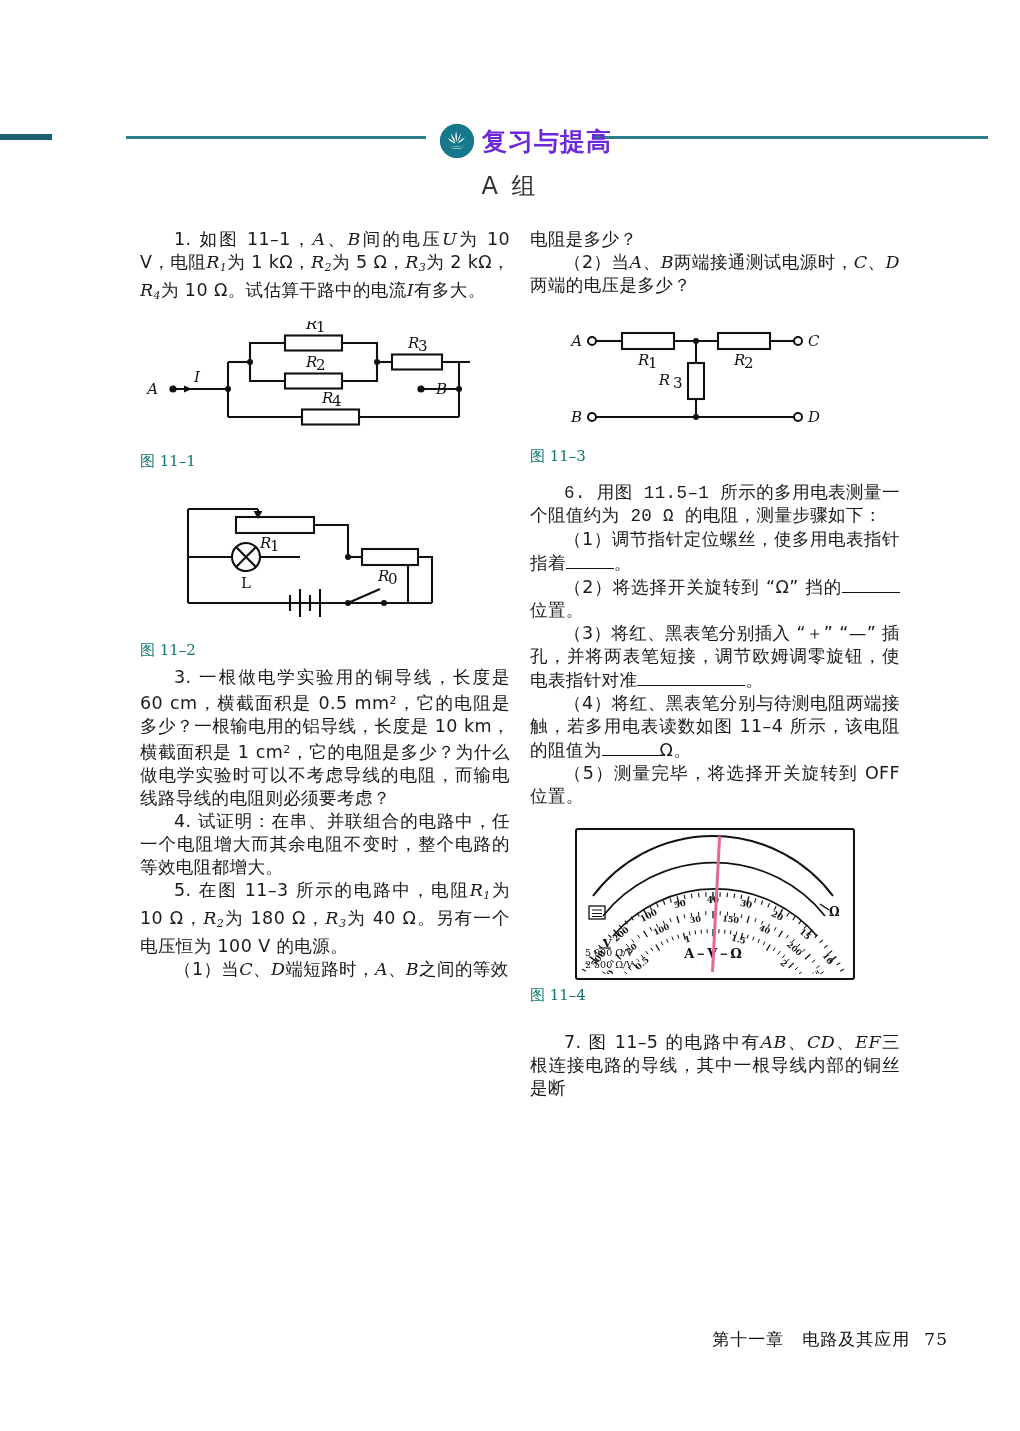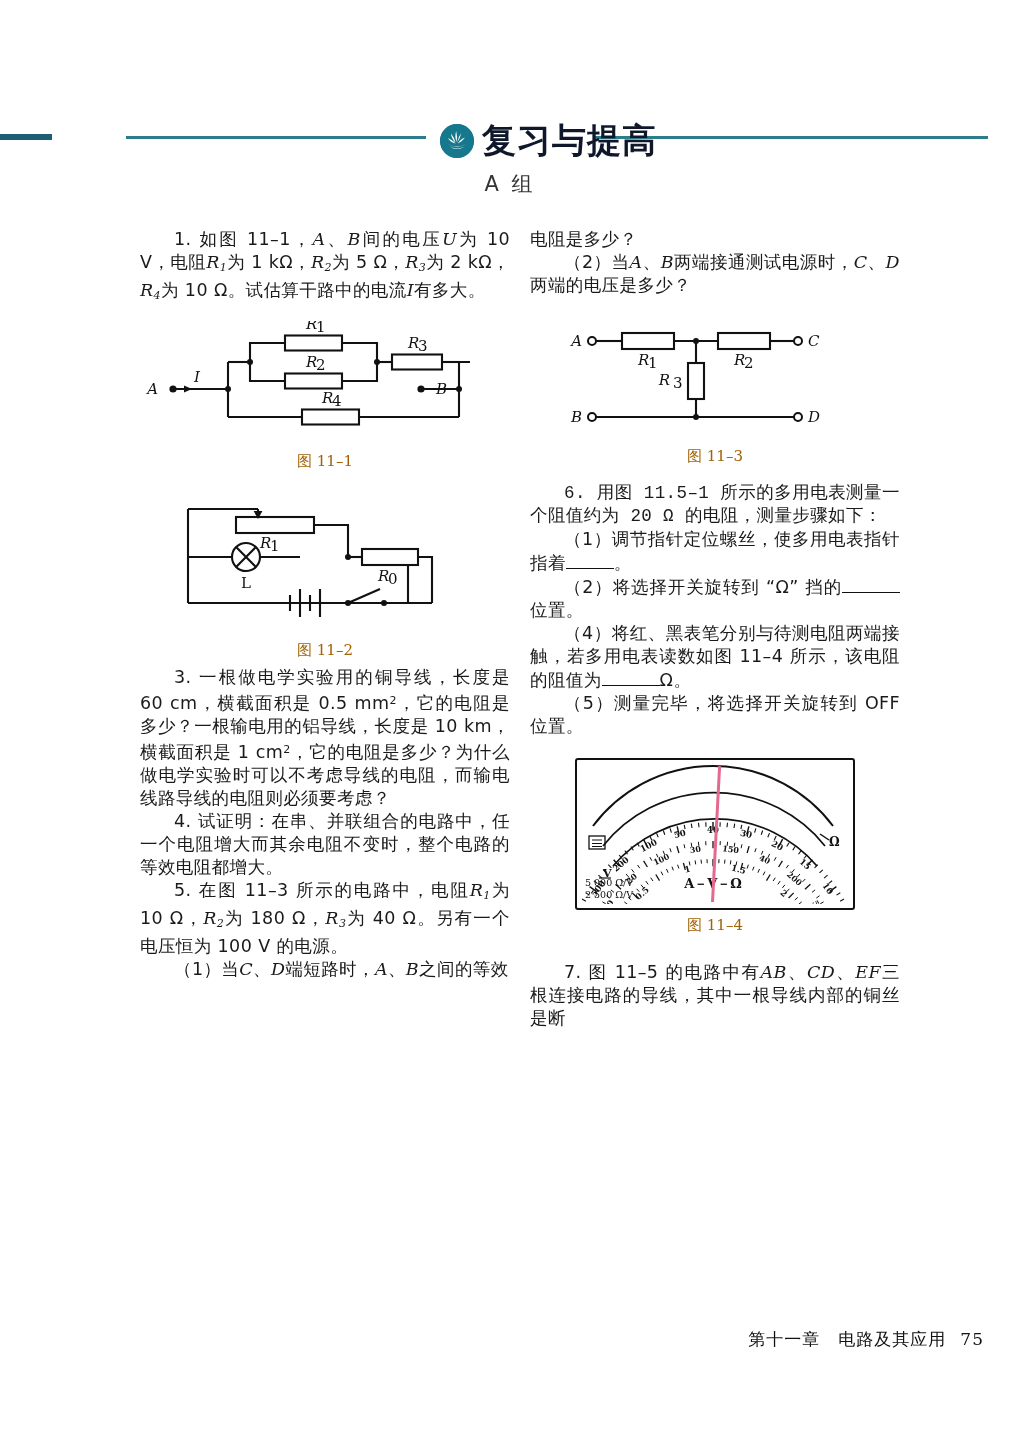--- a/index.html
+++ b/index.html
@@ -14,23 +14,23 @@
   .page{position:absolute;inset:0;}
 
   
   .hdr{position:absolute;left:0;top:118px;width:1020px;height:46px;}
   .hdr-tab{position:absolute;left:0;top:16px;width:52px;height:6px;background:#1d5e72;}
   .hdr-rule-l{position:absolute;left:126px;top:18px;width:300px;height:3px;background:#2e7d8c;}
   .hdr-rule-r{position:absolute;left:594px;top:18px;width:394px;height:3px;background:#2e7d8c;}
   .hdr-center{position:absolute;left:440px;top:0px;width:160px;height:46px;display:flex;align-items:center;gap:8px;}
   .logo{width:34px;height:34px;border-radius:50%;background:#1d7a8c;position:relative;flex:none;}
   .logo svg{position:absolute;left:0;top:0;}
-  .hdr-title{font-family:"DejaVu Sans","Liberation Sans",sans-serif;font-size:34px;font-weight:bold;color:#0f172a;letter-spacing:1px;white-space:nowrap;}
-
-  .group-title{position:absolute;left:0;top:170px;width:1020px;text-align:center;font-size:21px;letter-spacing:3px;color:#333;}
+  .hdr-title{font-family:"DejaVu Sans","Liberation Sans",sans-serif;font-size:25px;font-weight:bold;color:#6d28d9;letter-spacing:1px;white-space:nowrap;}
+
+  .group-title{position:absolute;left:0;top:170px;width:1020px;text-align:center;font-size:24px;letter-spacing:3px;color:#333;}
 
   
   .col{position:absolute;top:228px;width:370px;}
   .col-l{left:140px;}
   .col-r{left:530px;}
 
   .para{
     font-family:"DejaVu Sans","Liberation Sans",sans-serif;
     font-size:17.5px;
     line-height:23px;
@@ -40,32 +40,32 @@
   }
   .para.indent{text-indent:34px;}
   .it{font-style:italic;font-family:"DejaVu Serif","Liberation Serif",serif;}
   .sub{font-size:11px;vertical-align:-3px;font-style:italic;font-family:"DejaVu Serif","Liberation Serif",serif;}
   .sup{font-size:11px;vertical-align:5px;}
   .blank{display:inline-block;border-bottom:1.4px solid #111;height:17px;}
   .b-s{width:48px;}
   .b-m{width:58px;}
   .b-l{width:108px;}
 
-  .fig-cap{text-align:center;font-size:15px;font-family:"DejaVu Serif","Liberation Serif",serif;margin-top:6px;color:#a16207;}
+  .fig-cap{font-size:15px;font-family:"DejaVu Serif","Liberation Serif",serif;margin-top:6px;color:#0f766e;}
   .figwrap{margin:14px 0 6px 0;}
 
   svg{display:block;}
   .wire{stroke:#111;stroke-width:2.1;fill:none;}
   .box{stroke:#111;stroke-width:2.1;fill:#fff;}
   .lbl{font-family:"DejaVu Serif","Liberation Serif",serif;font-style:italic;font-size:15px;fill:#111;}
   .lbln{font-family:"DejaVu Serif","Liberation Serif",serif;font-size:15px;fill:#111;font-style:normal;}
   .dot{fill:#111;}
 
   
-  .footer{position:absolute;left:0;top:1328px;width:1020px;text-align:right;padding-right:36px;box-sizing:border-box;
+  .footer{position:absolute;left:0;top:1328px;width:1020px;text-align:right;padding-right:72px;box-sizing:border-box;
      font-size:17px;color:#111;letter-spacing:1px;}
   .footer .fpage{font-family:"DejaVu Serif","Liberation Serif",serif;margin-left:14px;}
 
   
   .mm-box{border:2.2px solid #111;border-radius:3px;width:276px;height:148px;position:relative;background:#fff;margin:0 auto;}
   .needle{position:absolute;background:#e36a8e;width:2.6px;}
 </style>
 </head>
 <body>
 
@@ -240,20 +240,21 @@
       </svg>
       <div class="fig-cap">图 11–3</div>
     </div>
 
     <p class="para indent" style="margin-top:16px;font-family:Liberation Mono, monospace;">6. 用图 11.5–1 所示的多用电表测量一个阻值约为 20 Ω 的电阻，测量步骤如下：</p>
 
     <p class="para indent"><span>（1）调节指针定位螺丝，使多用电表指针指着</span><span class="blank b-s"></span><span>。</span></p>
 
     <p class="para indent"><span>（2）将选择开关旋转到 “Ω” 挡的</span><span class="blank b-m"></span><span>位置。</span></p>
 
+    <p class="para indent"><span>（3）将红、黑表笔分别插入 “＋” “—” 插孔，并将两表笔短接，调节欧姆调零旋钮，使电表指针对准</span><span class="blank b-l"></span><span>。</span></p>
 
     <p class="para indent"><span>（4）将红、黑表笔分别与待测电阻两端接触，若多用电表读数如图 11–4 所示，该电阻的阻值为</span><span class="blank b-m"></span><span>Ω。</span></p>
 
     <p class="para indent">（5）测量完毕，将选择开关旋转到 OFF 位置。</p>
 
     <div class="figwrap" style="margin-top:20px;">
       <div class="mm-box">
         <svg width="272" height="144" viewBox="0 0 272 144">
           <defs>
             <path id="arcOhm" d="M 16,66 A 150,150 0 0 1 256,66" fill="none"></path>

